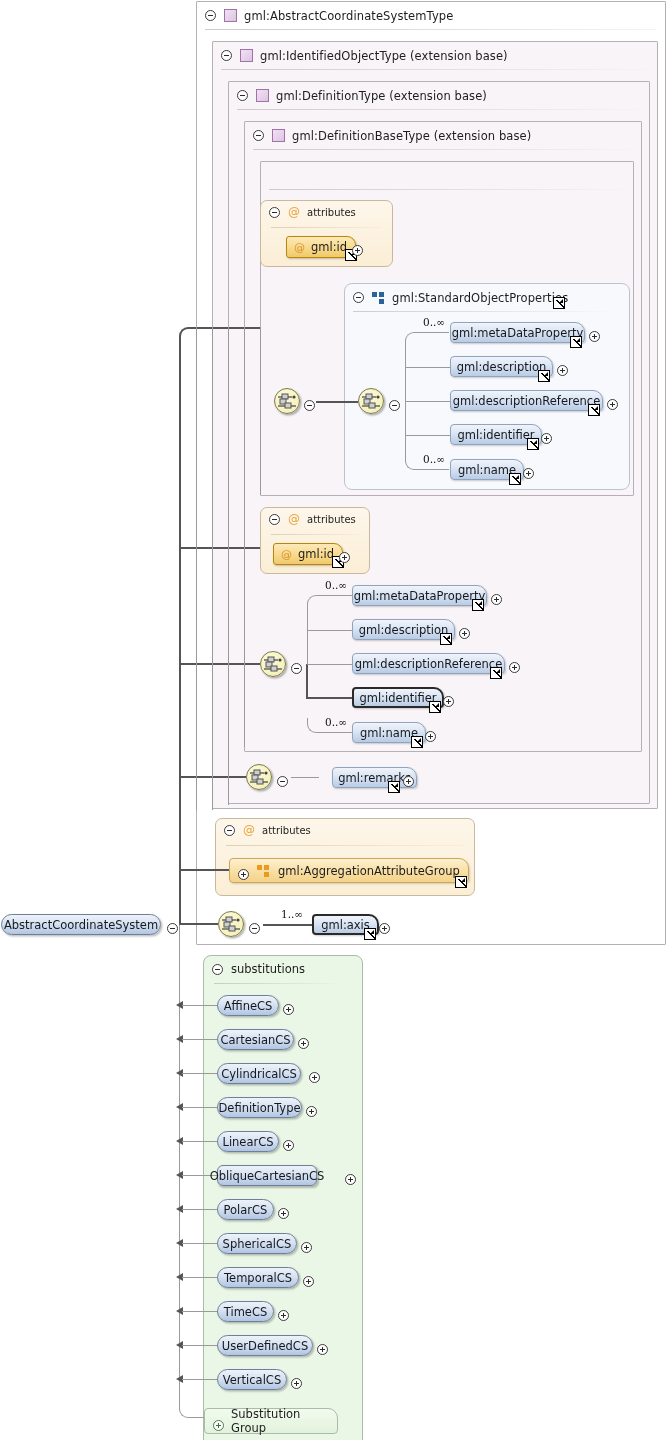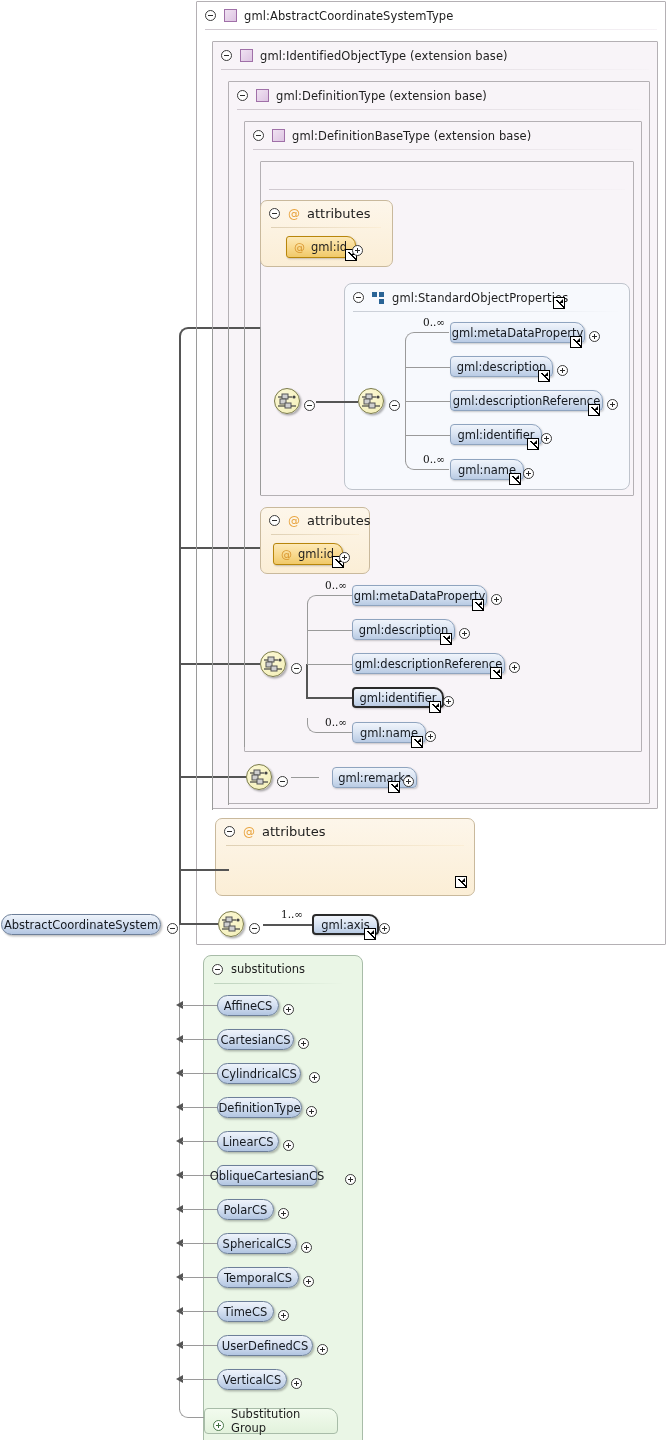--- a/index.html
+++ b/index.html
@@ -118,21 +118,21 @@
     background: linear-gradient(to bottom, #fdf6ea 0%, #fbeed6 100%);
     border-radius: 7px;
   }
   .attrbox .ab-head {
     position: absolute;
     left: 8px; top: 5px;
     display: flex; align-items: center;
     white-space: nowrap;
   }
   .attrbox .ab-head .lbl {
-    font-size: 13px; color: #1d1d1d; margin-left: 7px; text-align: center;
+    font-size: 10px; color: #1d1d1d; margin-left: 7px; text-align: center;
   }
   .attrbox .ab-sep {
     position: absolute;
     left: 10px; top: 26px; height: 1px;
     background: linear-gradient(to right, #dfd0b4, #fbeed6);
   }
 
   
   .attrnode {
     position: absolute;
@@ -575,20 +575,29 @@
   <div style="position:absolute; left:403px; top:772px;"><span class="exp plus"></span></div>
 
   <div class="attrbox" style="left:215px; top:818px; width:260px; height:78px;">
     <div class="ab-head">
       <span class="exp"></span>
       <span class="at-glyph">@</span>
       <span class="lbl">attributes</span>
     </div>
     <div class="ab-sep" style="width:238px;"></div>
   </div>
+  <div class="agref" style="left:229px; top:858px; width:240px;">
+    <div style="position:absolute; left:8px; top:6px;"><span class="exp plus"></span></div>
+    <span class="grp-icon orange" style="margin-left:27px;">
+        <i></i>
+        <i></i>
+        <i></i>
+      </span>
+    <span class="ag-lbl">gml:AggregationAttributeGroup</span>
+  </div>
   <div class="linkicon" style="left:455px; top:876px;">
       <i></i>
     </div>
 
   <div class="seq" style="left:218px; top:911px;">
     <svg width="20" height="18" viewBox="0 0 20 18" aria-hidden="true">
       <line x1="0" y1="4" x2="4" y2="4" stroke="#444" stroke-width="1.2"></line>
       <rect x="4" y="1" width="6" height="5" fill="#cfcfcf" stroke="#555" stroke-width="1"></rect>
       <line x1="10" y1="4" x2="14" y2="4" stroke="#444" stroke-width="1.2"></line>
       <circle cx="16" cy="4" r="1.6" fill="#444"></circle>

